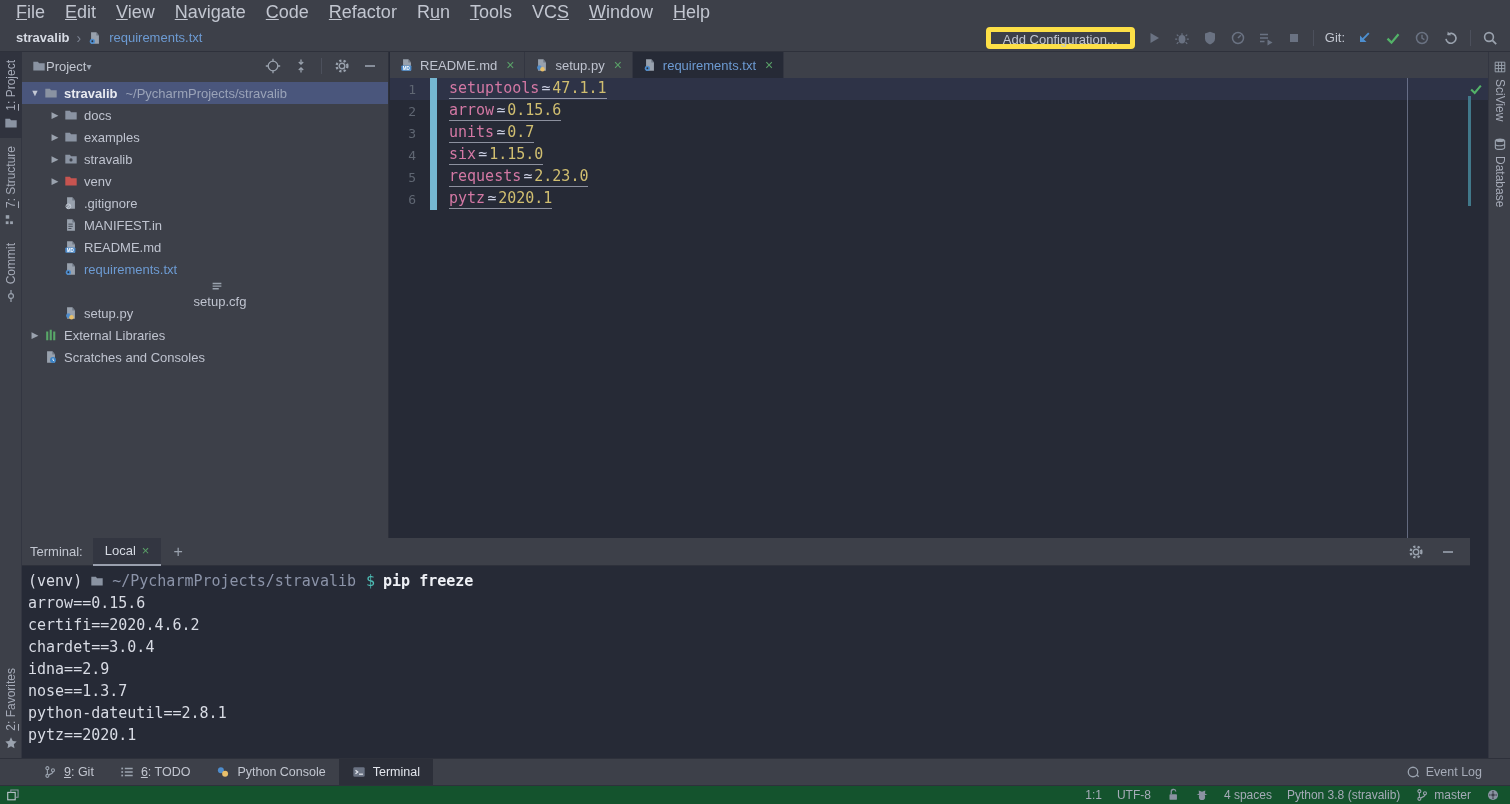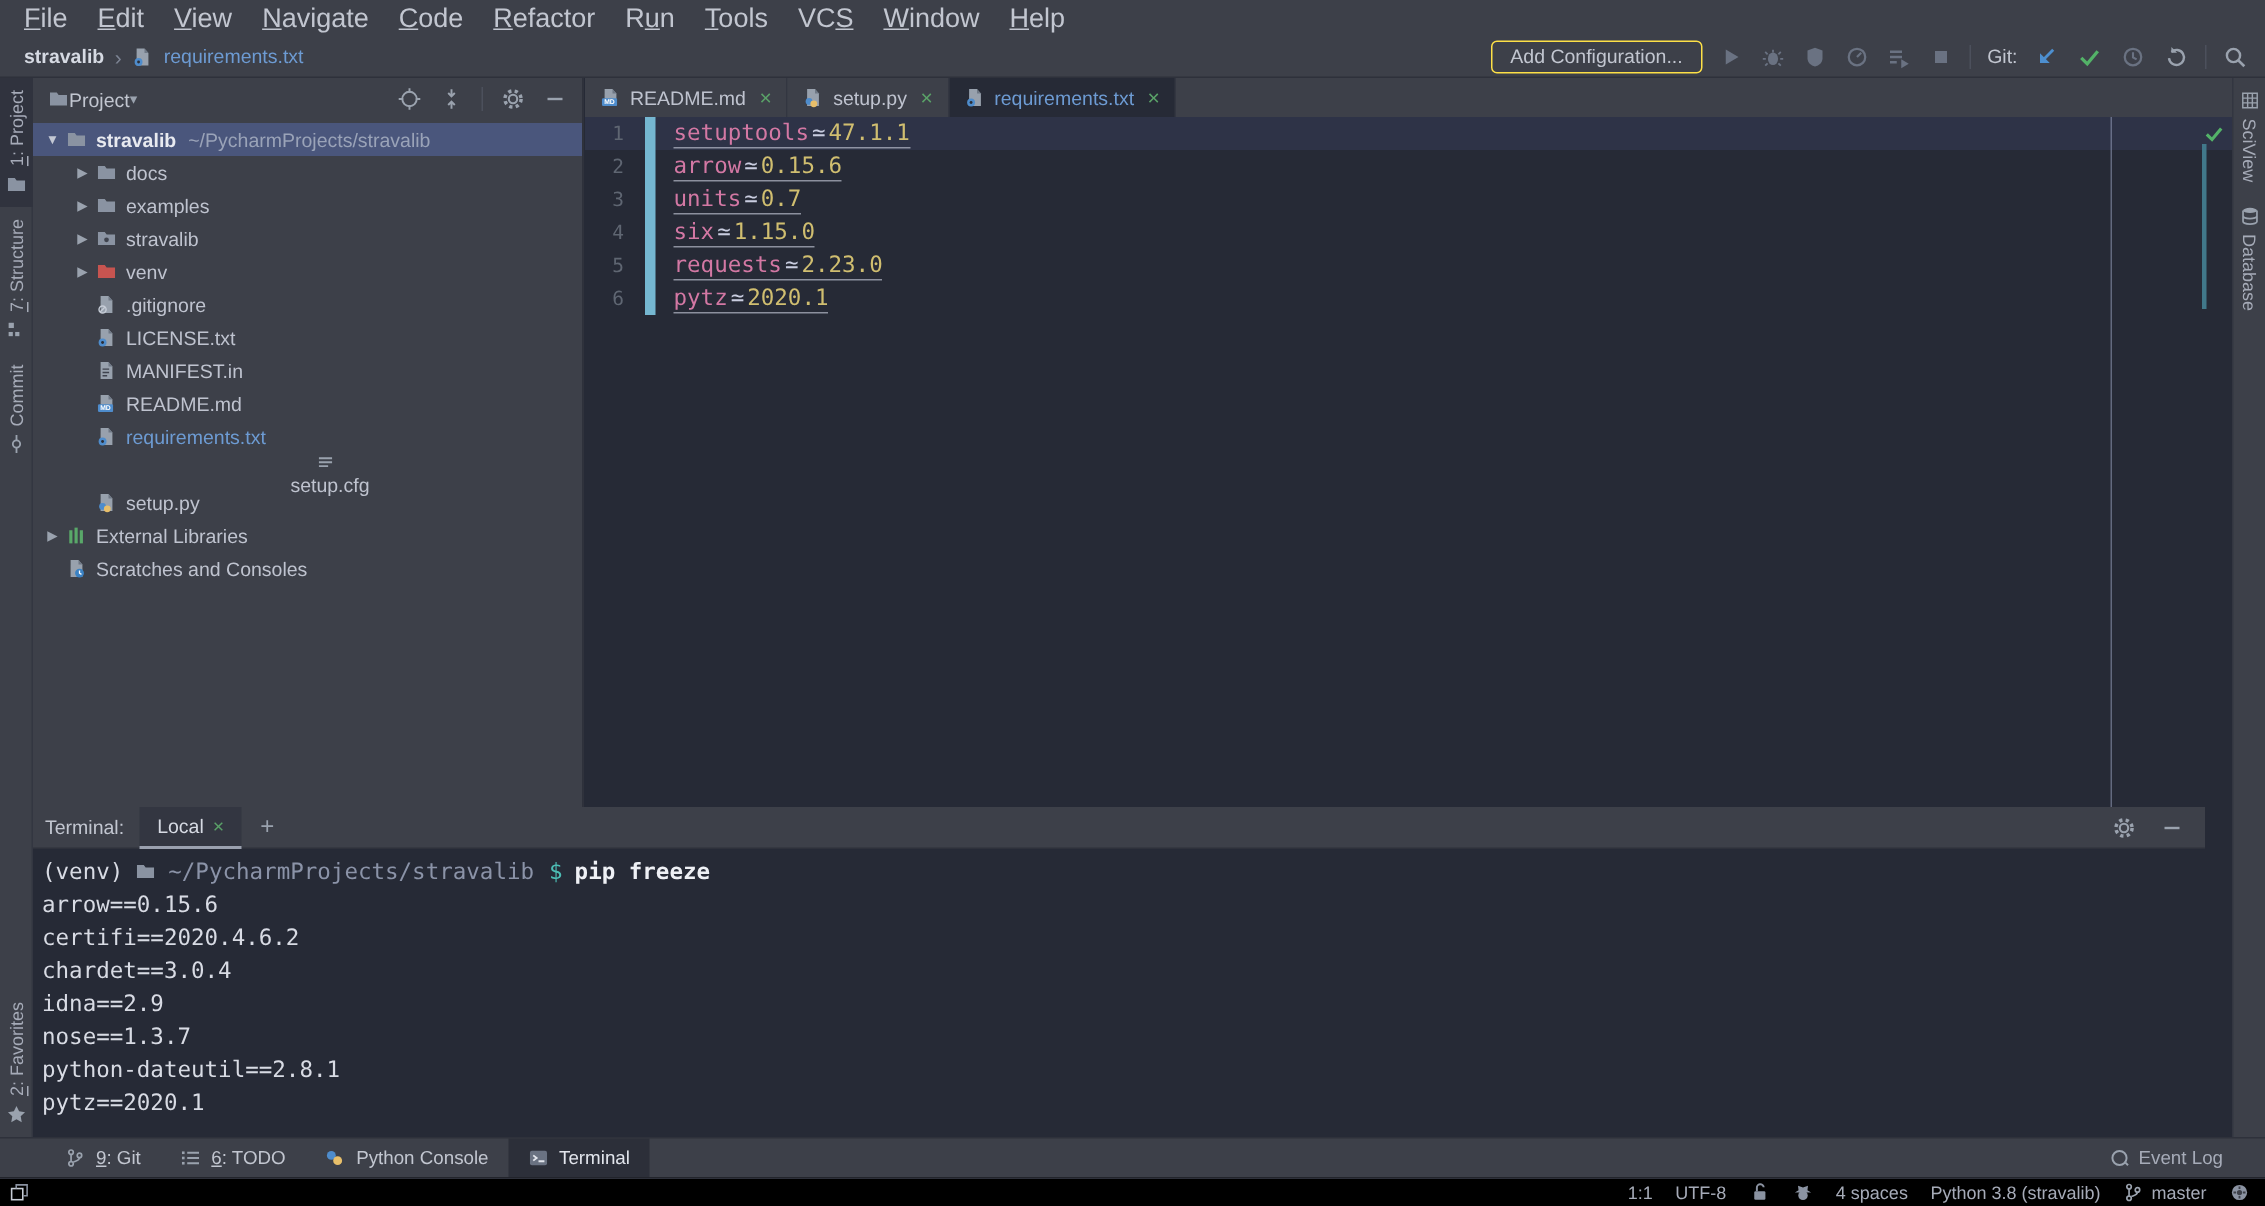--- a/index.html
+++ b/index.html
@@ -13,21 +13,21 @@
   .menu-item { padding:0 10px; font-size:18px; color:#c2c6d0; cursor:default; }
   .menu-item u { text-decoration:underline; }
 
   .navbar { position:absolute; top:24px; left:0; right:0; height:28px; background:#3d4049;
     display:flex; align-items:center; border-bottom:1px solid #2e313b; }
   .breadcrumb { display:flex; align-items:center; gap:7px; padding-left:16px; font-size:13px; }
   .bc-project { color:#d6dae3; font-weight:bold; }
   .bc-sep { color:#7d8494; font-size:14px; }
   .bc-file { color:#6d9bd3; }
   .nav-right { margin-left:auto; display:flex; align-items:center; gap:11px; padding-right:12px; }
-  .add-config { height:22px; border:1px solid #fde047; border-radius:4px; background:transparent;
+  .add-config { height:22px; border:5px solid #fde047; border-radius:4px; background:transparent;
     color:#c2c6d0; font-size:13px; padding:0 12px; font-family:inherit; }
   .vsep { width:1px; height:16px; background:#4c505c; }
   .git-label { color:#c2c6d0; font-size:13px; }
   .icon { display:inline-flex; width:16px; height:16px; align-items:center; justify-content:center; flex:none; }
   .icon svg { width:100%; height:100%; }
   .icon.small { width:14px; height:14px; }
 
   
   .strip { position:absolute; top:52px; height:706px; width:22px; background:#3d4049; z-index:5; }
   .strip.left { left:0; border-right:1px solid #333641; display:flex; flex-direction:column; align-items:center; }
@@ -99,21 +99,21 @@
   
   .bottombar { position:absolute; left:0; right:0; top:758px; height:27px; background:#3d4049;
     border-top:1px solid #2e313b; display:flex; align-items:center; }
   .btabs { display:flex; height:100%; margin-left:30px; }
   .btab { display:flex; align-items:center; gap:7px; padding:0 13px; font-size:12.5px; color:#c2c6d0; }
   .btab.active { background:#2c2f39; color:#e2e5ec; }
   .btab u { text-decoration:underline; }
   .eventlog { margin-left:auto; display:flex; align-items:center; gap:6px; padding-right:28px;
     font-size:12.5px; color:#a6abb8; }
 
-  .statusbar { position:absolute; left:0; right:0; top:785px; height:19px; background:#000000;
+  .statusbar { position:absolute; left:0; right:0; top:785px; height:19px; background:#14532d;
     border-top:1px solid #2e313b; display:flex; align-items:center; padding:0 6px;
     font-size:12px; color:#a6abb8; }
   .sb-right { margin-left:auto; display:flex; align-items:center; gap:15px; padding-right:4px; }
   .sb-item { display:flex; align-items:center; gap:5px; }
 </style>
 </head>
 <body>
 
 <div class="app">
 
@@ -372,32 +372,20 @@
             </svg>
           </span>
           <span class="tr-label">.gitignore</span>
         </div>
         <div class="tree-row" style="padding-left: 24px;">
           <span class="tr-arrow"></span>
           <span class="icon small">
             <svg viewBox="0 0 16 16" fill="none">
               <path d="M3.5 1.5h6L12.5 5v9.5h-9z" fill="#98a1ad"></path>
               <path d="M9.5 1.5L12.5 5H9.5z" fill="#6f7885"></path>
-              <circle cx="5" cy="11.8" r="3" fill="#4e8ccc"></circle>
-              <circle cx="5" cy="11.8" r="1.1" fill="#2b2e37"></circle>
-            </svg>
-          </span>
-          <span class="tr-label">LICENSE.txt</span>
-        </div>
-        <div class="tree-row" style="padding-left: 24px;">
-          <span class="tr-arrow"></span>
-          <span class="icon small">
-            <svg viewBox="0 0 16 16" fill="none">
-              <path d="M3.5 1.5h6L12.5 5v9.5h-9z" fill="#98a1ad"></path>
-              <path d="M9.5 1.5L12.5 5H9.5z" fill="#6f7885"></path>
               <path d="M5 7h5M5 9.5h5M5 12h3.5" stroke="#3f434e" stroke-width="1"></path>
             </svg>
           </span>
           <span class="tr-label">MANIFEST.in</span>
         </div>
         <div class="tree-row" style="padding-left: 24px;">
           <span class="tr-arrow"></span>
           <span class="icon small">
             <svg viewBox="0 0 16 16" fill="none">
               <path d="M3.5 1.5h6L12.5 5v9.5h-9z" fill="#98a1ad"></path>

